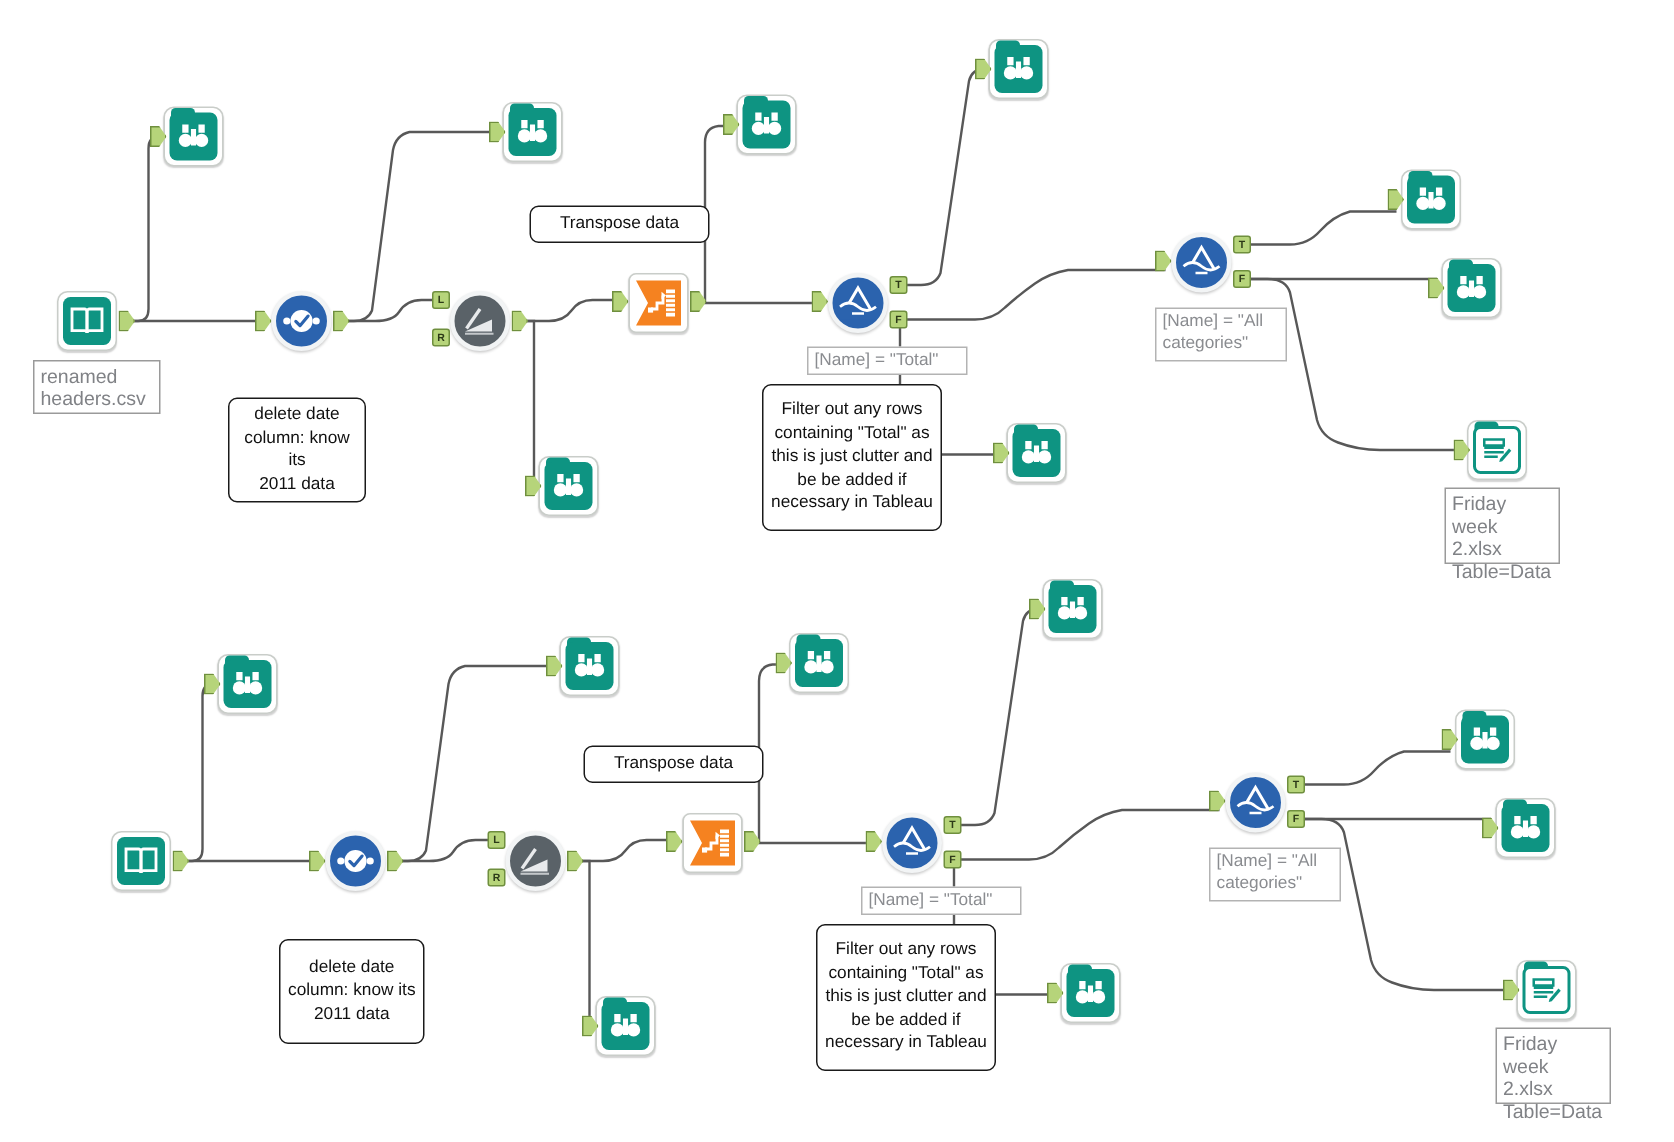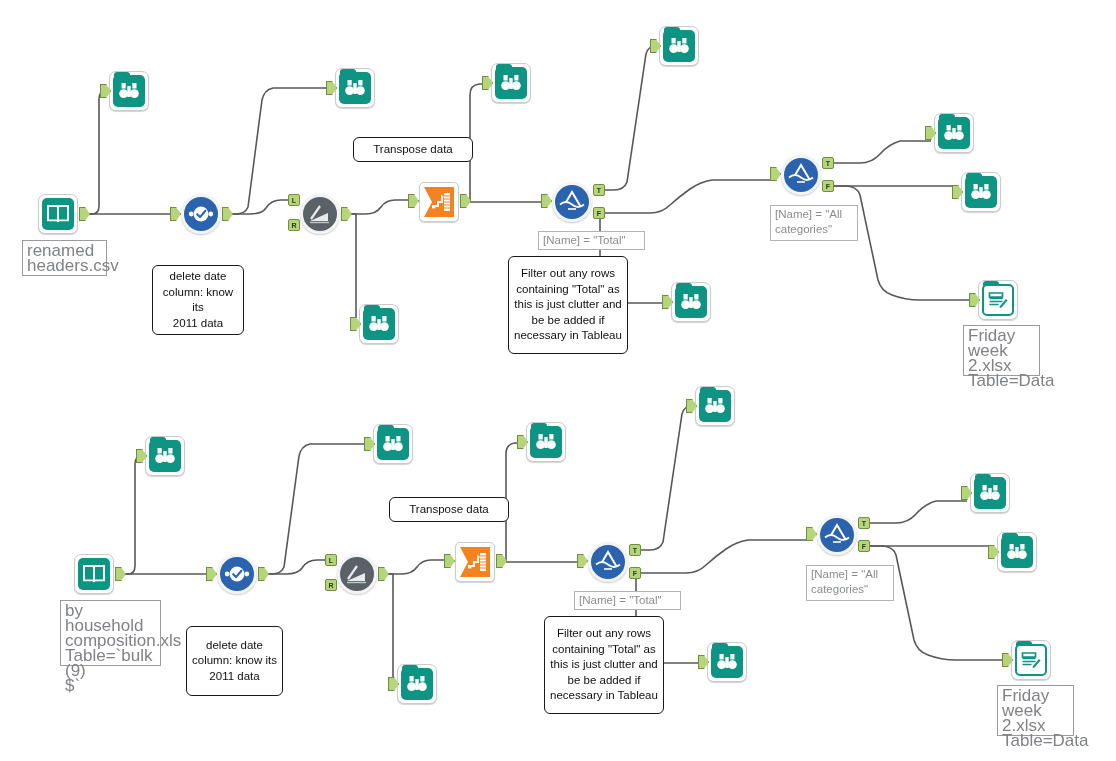--- a/index.html
+++ b/index.html
@@ -83,21 +83,21 @@
     font-size:7px;font-weight:bold;color:#2d3a18;line-height:1;
     font-family:"Liberation Sans",sans-serif;
   }
 
   
   .filelabel{
     position:absolute;
     border:1px solid #9a9a9a;
     background:#ffffff;
     color:#808286;
-    font-size:17px;
+    font-size:13px;
     line-height:15px;
     padding:2px 4px;
     box-sizing:border-box;
     white-space:pre-line;
     font-family:"Liberation Sans",sans-serif;
   }
   .exprlabel{
     position:absolute;
     border:1px solid #b3b3b3;
     background:#ffffff;
@@ -421,24 +421,20 @@
     <div class="sq filled">
       <div class="inner">
         <svg width="24" height="22" viewBox="0 0 24 22">
           <path d="M2 3h8.3c.9 0 1.7.7 1.7 1.6V19c0-.9-.8-1.6-1.7-1.6H2z" fill="none" stroke="#ffffff" stroke-width="1.9"></path>
           <path d="M22 3h-8.3c-.9 0-1.7.7-1.7 1.6V19c0-.9.8-1.6 1.7-1.6H22z" fill="none" stroke="#ffffff" stroke-width="1.9"></path>
         </svg>
       </div>
     </div>
     <div class="anchor out" style="left:41px;top:13px;"></div>
   </div>
-  <div class="filelabel" style="left:60px;top:600px;width:101px;height:66px;">by household
-composition.xls
-Table=`bulk (9)
-$`</div>
 
   <div class="node" style="left:145px;top:436px;">
     <div class="sq filled">
       <div class="tab"></div>
       <div class="inner">
         <svg width="24" height="20" viewBox="0 0 24 20">
           <path d="M4.5 2h4.2v5.5H4.5z" fill="#fff"></path>
             <circle cx="6.6" cy="12.6" r="4.4" fill="#fff"></circle>
           <path d="M15.3 2h4.2v5.5h-4.2z" fill="#fff"></path>
             <circle cx="17.4" cy="12.6" r="4.4" fill="#fff"></circle>

